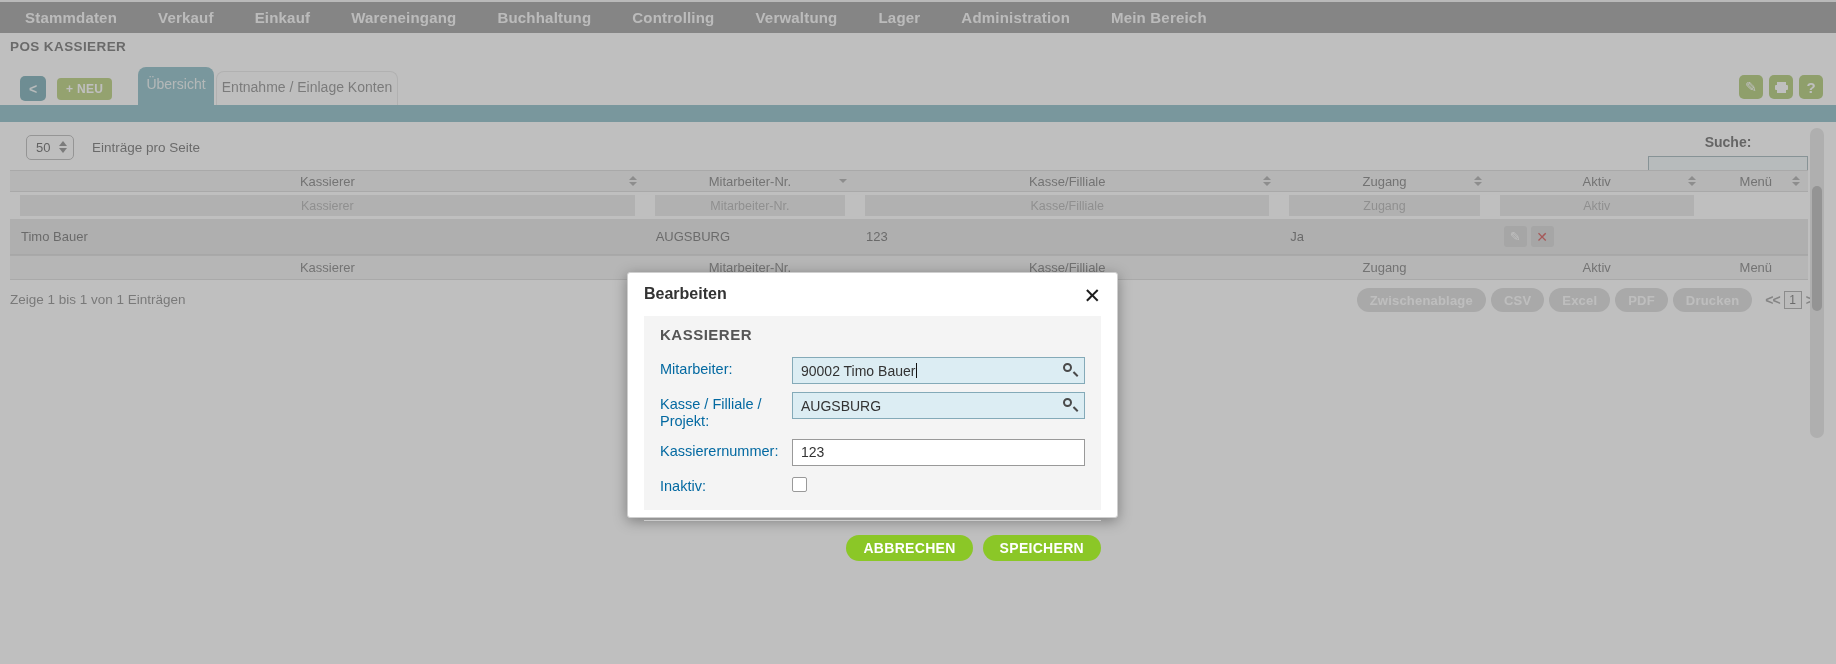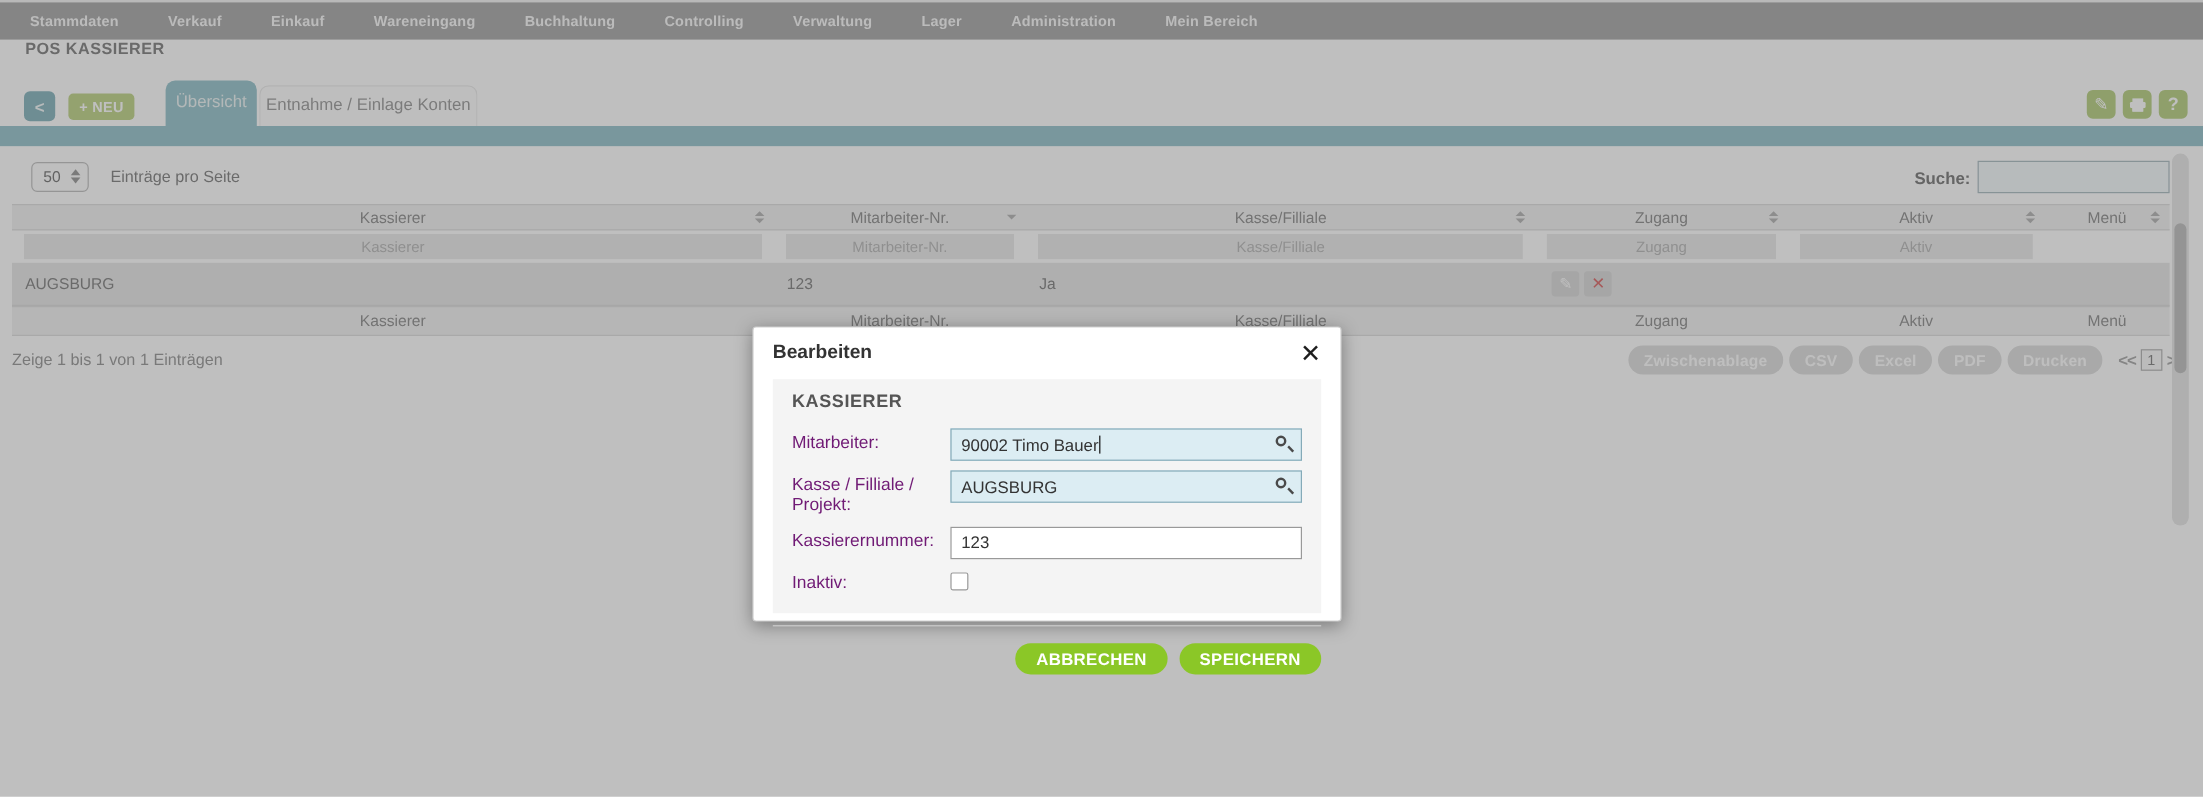--- a/index.html
+++ b/index.html
@@ -6,24 +6,24 @@
     --teal:#72afba; --teal-dark:#5d9aa6; --green:#a9c45f; --lime:#8bc727;
     --red-x:#cc3333; --input-blue:#dcedf3; --input-blue-border:#84aab8;
   }
   *{box-sizing:border-box; margin:0; padding:0;}
   html,body{width:1836px; height:664px; overflow:hidden;}
   body{font-family:"Liberation Sans","DejaVu Sans",sans-serif; background:#ffffff; position:relative;}
 
   
   .topline{height:2px; background:#f2f2f2;}
   .nav{height:31px; background:#8a8a8a; display:flex; align-items:center; padding-left:25px; gap:41px;}
-  .nav span{color:#f7f7f7; font-weight:bold; font-size:12px; letter-spacing:.2px; cursor:pointer; white-space:nowrap;}
-
-  
-  .pagehead{height:26px; display:flex; align-items:flex-start; padding-left:21px;}
+  .nav span{color:#f7f7f7; font-weight:bold; font-size:15px; letter-spacing:.2px; cursor:pointer; white-space:nowrap;}
+
+  
+  .pagehead{height:26px; display:flex; align-items:center; padding-left:10px;}
   .pagehead .title{font-size:13.5px; font-weight:bold; color:#555; letter-spacing:.4px;}
 
   
   .toolbar{height:46px; position:relative;}
   .btn-back{position:absolute; left:20px; top:17px; width:26px; height:25px; background:var(--teal-dark);
     border-radius:5px; color:#eef6f7; font-weight:bold; font-size:14px; display:flex; align-items:center; justify-content:center; cursor:pointer;}
   .btn-neu{position:absolute; left:57px; top:19px; height:22px; padding:0 9px; background:var(--green);
     border-radius:4px; color:#fff; font-weight:bold; font-size:12px; display:flex; align-items:center; cursor:pointer; letter-spacing:.3px;}
   .tab{position:absolute; bottom:0; border-radius:8px 8px 0 0; display:flex; align-items:flex-start; justify-content:center; cursor:pointer;margin-left:17px;}
   .tab.active{left:121px; width:76px; height:38px; background:var(--teal); color:#e7f0f1; font-size:14px; padding-top:9px;}
@@ -42,21 +42,21 @@
   
   .content{position:relative; height:524px; background:#fff;}
   .controls{position:absolute; top:12px; left:10px; right:28px; height:28px;margin-left:16px;}
   .pagesize{position:absolute; left:0; top:1px; width:48px; height:25px; border:1px solid #aaa; border-radius:5px;
     background:#fcfcfc; font-size:13px; color:#444; display:flex; align-items:center; padding-left:9px; cursor:pointer;}
   .stepper{position:absolute; right:6px; top:5px; display:flex; flex-direction:column; gap:2px;}
   .stepper i{width:0; height:0; border-left:4px solid transparent; border-right:4px solid transparent;}
   .stepper .up{border-bottom:5px solid #777;}
   .stepper .dn{border-top:5px solid #777;}
   .entries-label{position:absolute; left:66px; top:6px; font-size:13.5px; color:#555;}
-  .search-wrap{position:absolute; right:0; top:0; display:flex; align-items:center; gap:6px;}
+  .search-wrap{position:absolute; right:0; top:0; display:flex; align-items:center; gap:6px;flex-direction:column;}
   .search-label{font-size:14px; font-weight:bold; color:#4a4a4a;}
   .search-input{width:160px; height:27px; border:1px solid #8fa6ad; background:#eef6f8; outline:none; font-size:13px; padding:0 6px;}
 
   
   .table{position:absolute; left:10px; top:48px; width:1798px; font-size:13px;}
   .trow{display:grid; grid-template-columns:35.3% 11.7% 23.6% 11.7% 11.9% 5.8%;}
   .thead{height:22px; background:#ededed; border-top:1px solid #d2d2d2; border-bottom:1px solid #d2d2d2;}
   .thead .th{position:relative; display:flex; align-items:center; justify-content:center; color:#666; cursor:pointer;}
   .sort{position:absolute; right:8px; top:50%; transform:translateY(-50%); display:flex; flex-direction:column; gap:2px;}
   .sort i{width:0; height:0; border-left:4px solid transparent; border-right:4px solid transparent;}
@@ -92,21 +92,21 @@
 
   
   .modal{position:absolute; left:627px; top:272px; width:491px; height:246px; background:#fff; z-index:100;
     border:1px solid #cfcfcf; border-radius:3px; box-shadow:0 3px 14px rgba(0,0,0,.35); padding:12px 16px;}
   .modal-head{display:flex; justify-content:space-between; align-items:flex-start;}
   .modal-title{font-size:16px; font-weight:bold; color:#333;}
   .modal-close{font-size:21px; font-weight:bold; color:#1d1d1d; cursor:pointer; line-height:1;}
   .modal-section{margin-top:10px; background:#f4f4f4; padding:10px 16px 12px 16px;}
   .section-title{font-size:15px; font-weight:bold; color:#555; letter-spacing:.5px; margin-bottom:14px;}
   .frow{display:flex; margin-bottom:8px;}
-  .frow .flabel{width:132px; flex:0 0 132px; font-size:14.5px; color:#701a75; padding-top:4px; line-height:1.2;}
+  .frow .flabel{width:132px; flex:0 0 132px; font-size:14.5px; color:#0369a1; padding-top:4px; line-height:1.2;}
   .finput-wrap{flex:1; position:relative;}
   .search-field{height:27px; border:1px solid var(--input-blue-border); background:var(--input-blue);
     display:flex; align-items:center; padding:0 28px 0 8px; font-size:14px; color:#333; cursor:text;}
   .caret{display:inline-block; width:1px; height:15px; background:#111; margin-left:1px;}
   .mag{position:absolute; right:8px; top:6px; width:14px; height:14px; cursor:pointer;}
   .mag .lens{position:absolute; left:0; top:0; width:9px; height:9px; border:2px solid #4a4a4a; border-radius:50%;}
   .mag .tail{position:absolute; right:0px; bottom:0px; width:6px; height:2px; background:#4a4a4a; transform:rotate(45deg); transform-origin:right bottom;}
   .text-field{width:100%; height:27px; border:1px solid #999; background:#fff; font-size:14px; color:#333; padding:0 8px; outline:none;
     font-family:"Liberation Sans","DejaVu Sans",sans-serif;}
   .chk{width:15px; height:15px; border:1px solid #999; border-radius:2px; background:#fff; appearance:none; cursor:pointer; margin-top:3px;}
@@ -238,20 +238,21 @@
       <div class="fcell">
           <div class="filterbox">Zugang</div>
         </div>
       <div class="fcell">
           <div class="filterbox">Aktiv</div>
         </div>
       <div class="fcell"></div>
     </div>
 
     <div class="trow datarow">
+      <div class="td">Timo Bauer</div>
       <div class="td">AUGSBURG</div>
       <div class="td">123</div>
       <div class="td">Ja</div>
       <div class="menu-cell">
         <div class="row-btn edit">
             <span>✎</span>
           </div>
         <div class="row-btn del">
             <span>✕</span>
           </div>

